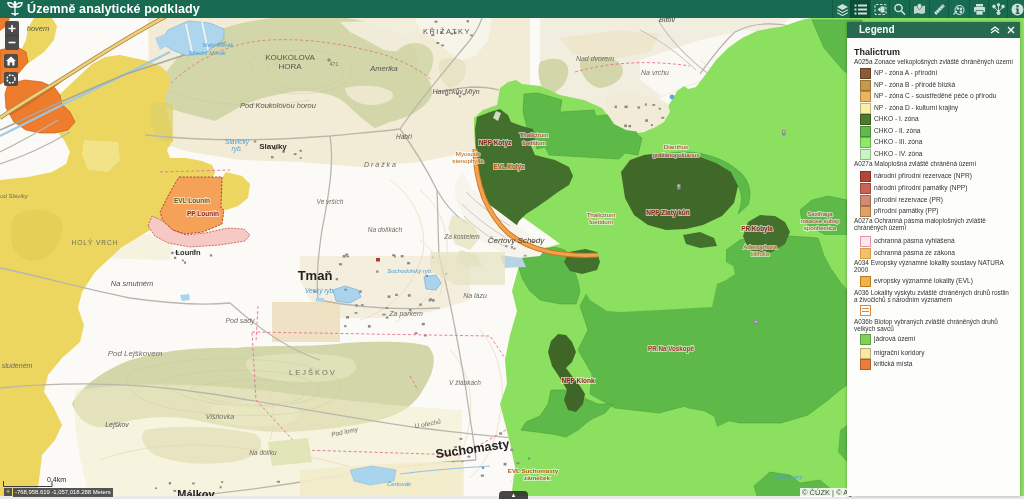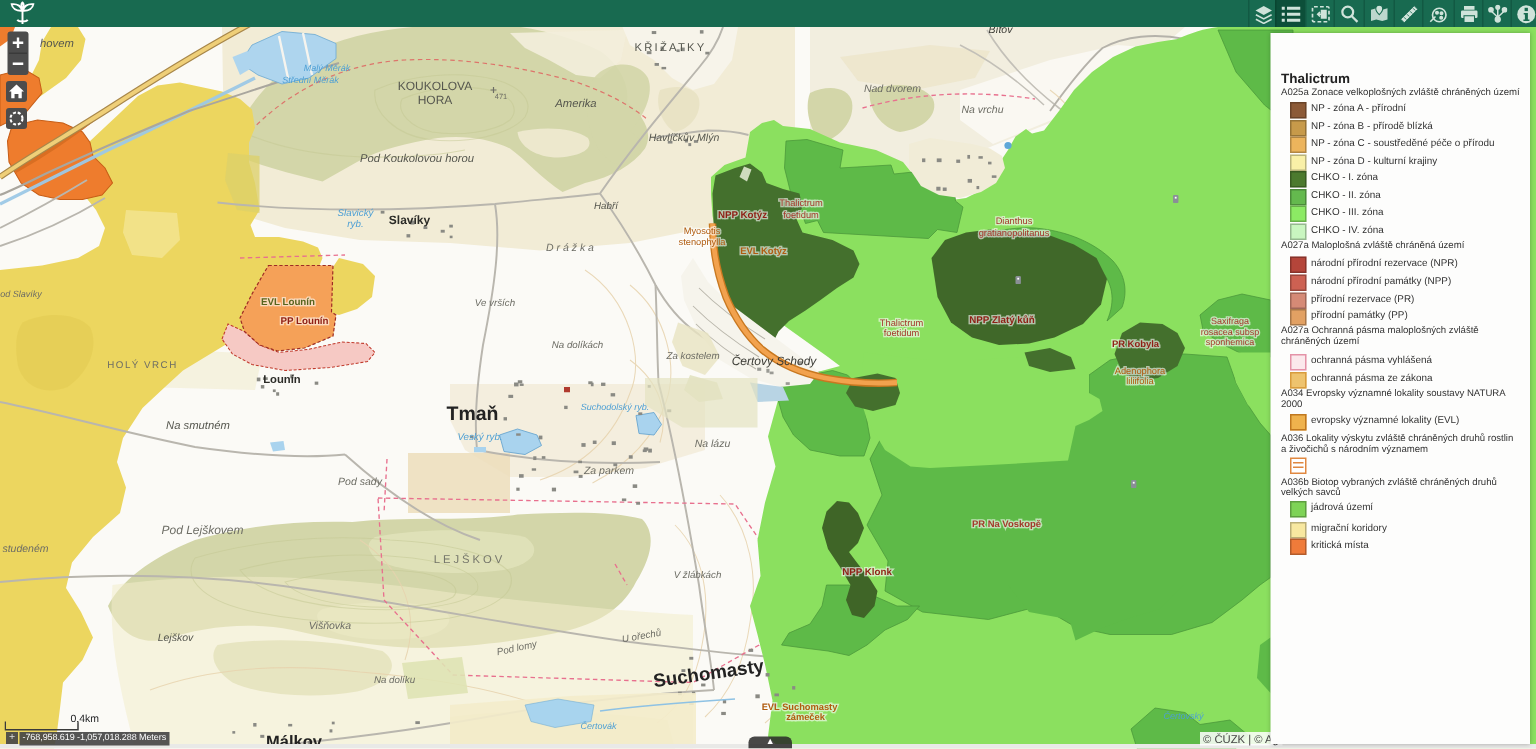--- a/index.html
+++ b/index.html
@@ -385,20 +385,21 @@
   <div id="hdr">
     <svg class="logo" width="18" height="16" viewBox="0 0 18 16">
       <g stroke="#fff" fill="none" stroke-width="1.3">
         <path d="M9 5.5 C9 9 9 12 9 15"></path>
         <path d="M8.6 6.2 C4.8 6.4 2.2 4.6 1.8 1.8 C5.8 1.4 8.4 3.2 8.6 6.2 Z"></path>
         <path d="M9.4 6.2 C13.2 6.4 15.8 4.6 16.2 1.8 C12.2 1.4 9.6 3.2 9.4 6.2 Z"></path>
         <path d="M9 4.8 C8 3.4 8 1.8 9 0.5 C10 1.8 10 3.4 9 4.8 Z"></path>
         <path d="M5.5 12.2 C6.6 13.6 11.4 13.6 12.5 12.2"></path>
       </g>
     </svg>
+    <div class="title">Územně analytické podklady</div>
     <div class="hic" style="left:832px;">
         <svg width="13" height="13" viewBox="0 0 13 13">
           <g fill="#cfe3da">
             <path d="M6.5 1 L12 4 L6.5 7 L1 4 Z"></path>
             <path d="M1.5 6.3 L6.5 9 L11.5 6.3 L12 7.3 L6.5 10.2 L1 7.3 Z"></path>
             <path d="M1.5 9.3 L6.5 12 L11.5 9.3 L12 10.3 L6.5 13.2 L1 10.3 Z"></path>
           </g>
         </svg>
       </div>
       <div class="hic" style="left:850px;background:#0c4f39;">
@@ -510,20 +511,29 @@
   <div id="scalelbl">0.4km</div>
   <div id="coords">
       <div class="cicon">+</div>
       <div class="ctext">-768,958.619 -1,057,018.288 Meters</div>
     </div>
   <div id="botstrip"></div>
   <div id="attrib">© ČÚZK | © Ag</div>
   <div id="btab">▲</div>
 
   <div id="legend">
+    <div id="leghdr">
+      <div class="t">Legend</div>
+      <svg style="position:absolute;right:20px;top:4px" width="10" height="8" viewBox="0 0 10 8">
+        <path d="M1 4 L5 1 L9 4 M1 7 L5 4 L9 7" stroke="#fff" stroke-width="1.3" fill="none"></path>
+      </svg>
+      <svg style="position:absolute;right:5px;top:4px" width="8" height="8" viewBox="0 0 8 8">
+        <path d="M1 1 L7 7 M7 1 L1 7" stroke="#fff" stroke-width="1.4" fill="none"></path>
+      </svg>
+    </div>
     <div id="legbody">
     <div class="lt1" style="top:9px">Thalictrum</div>
         <div class="lsec" style="top:21px">A025a Zonace velkoplošných zvláště chráněných území</div>
         <div class="lrow" style="top:30px">
           <div class="sw" style="background:#8c5a37;border:1px solid rgba(0,0,0,0.25);"></div>
           <div class="lb">NP - zóna A - přírodní</div>
         </div>
         <div class="lrow" style="top:41.5px">
           <div class="sw" style="background:#c79a4a;border:1px solid rgba(0,0,0,0.25);"></div>
           <div class="lb">NP - zóna B - přírodě blízká</div>

